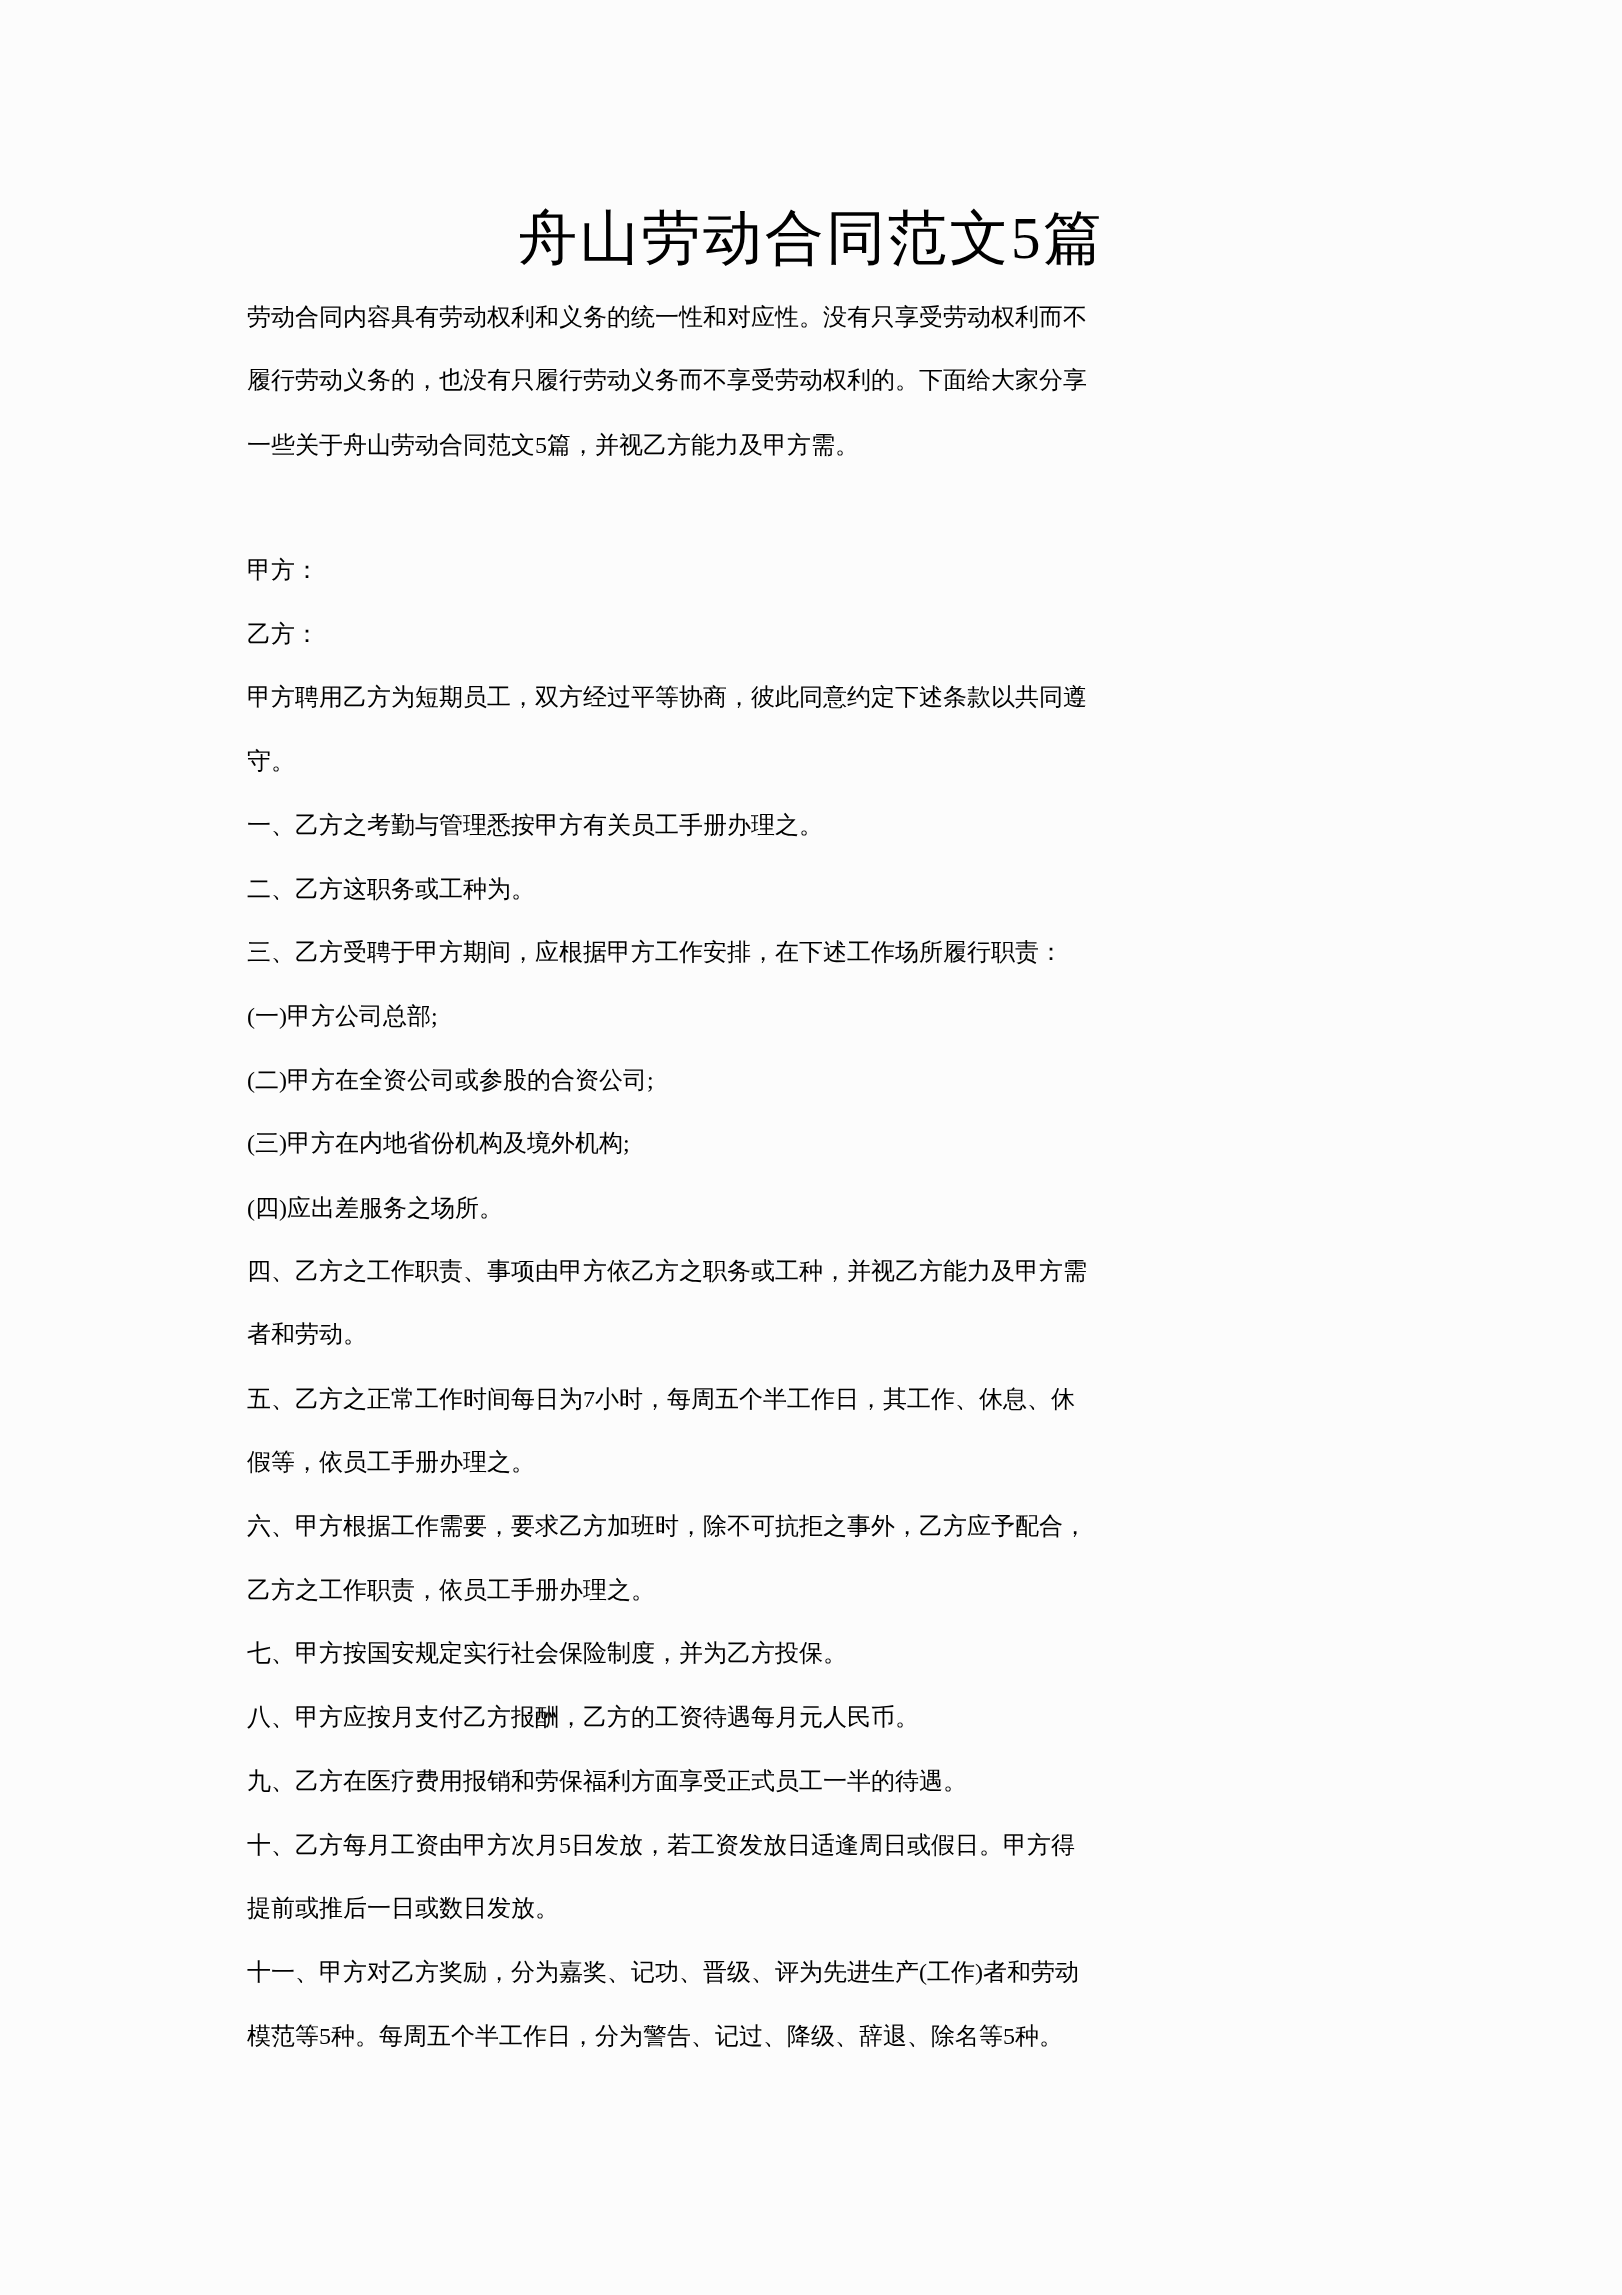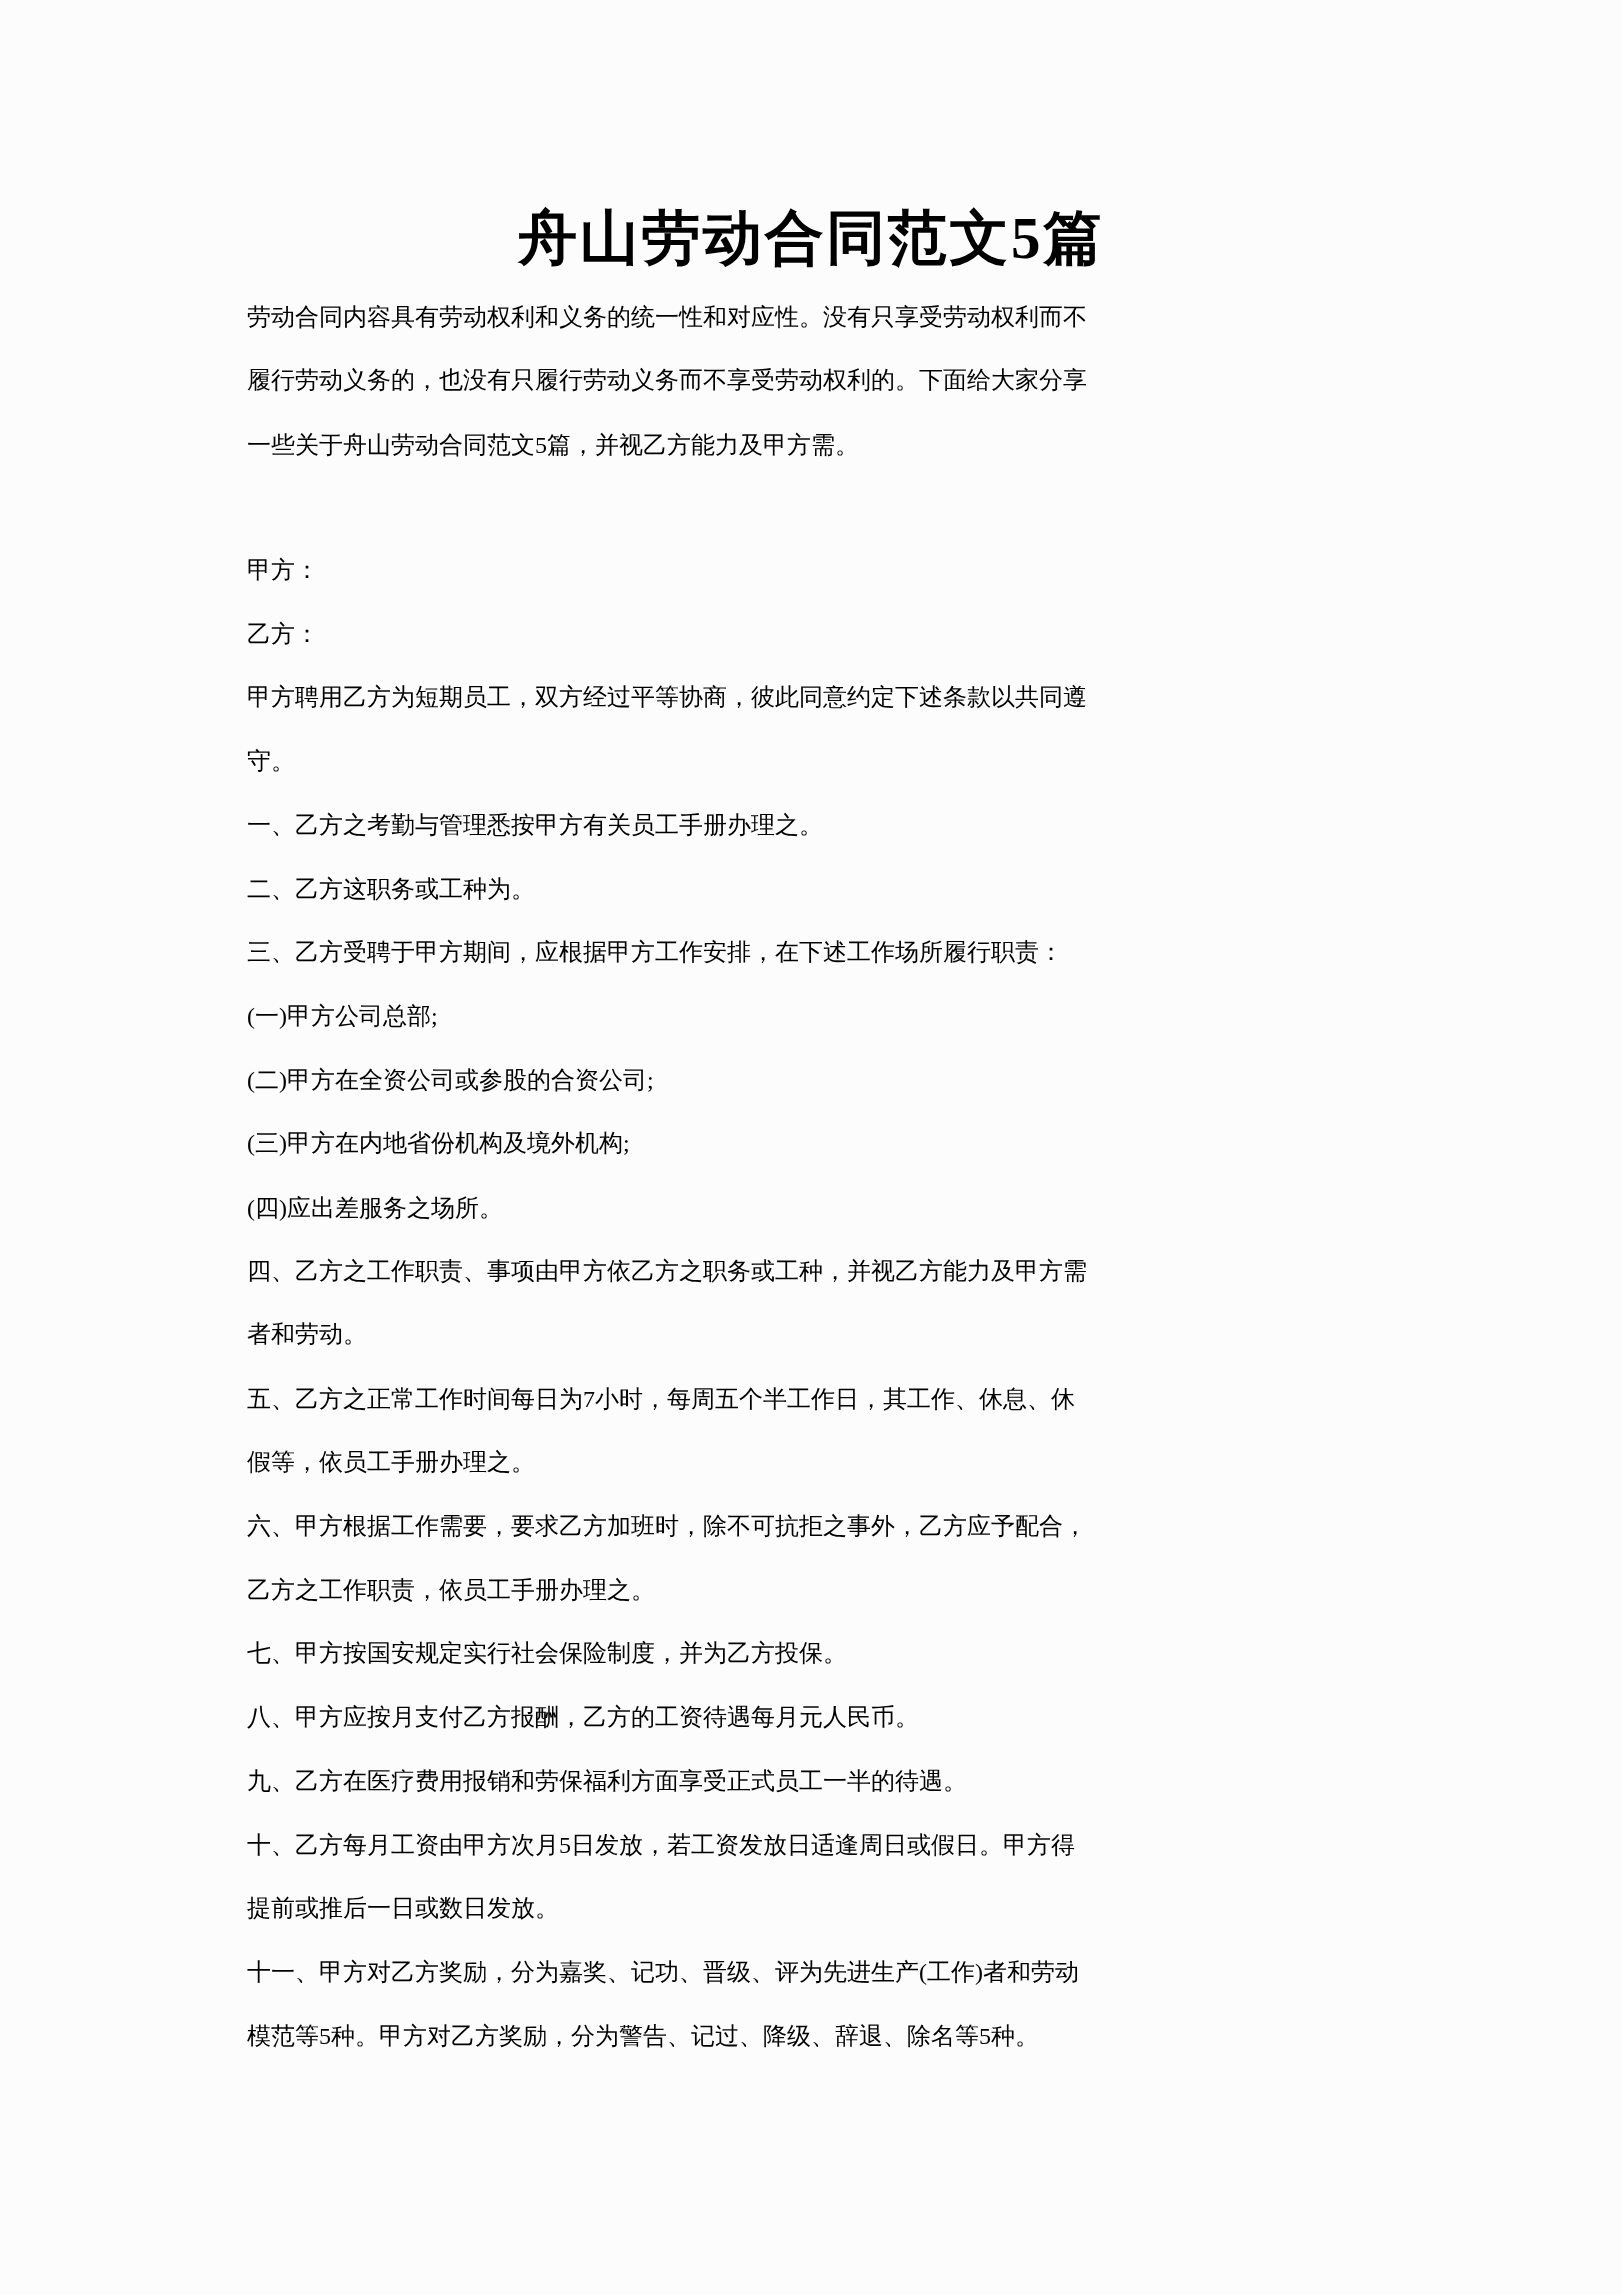--- a/index.html
+++ b/index.html
@@ -25,21 +25,21 @@
     }
     .title {
       position: absolute;
       left: 0;
       width: 1623px;
       top: 196px;
       height: 85px;
       line-height: 85px;
       text-align: center;
       font-size: 59px;
-      font-weight: bold;
+      font-weight: normal;
       letter-spacing: 2.6px;
       margin: 0;
       white-space: nowrap;
     }
     .line {
       position: absolute;
       left: 247px;
       width: 1152px;
       height: 63px;
       line-height: 63px;
@@ -81,17 +81,17 @@
     <p class="line" style="top:1368px">五、乙方之正常工作时间每日为7小时，每周五个半工作日，其工作、休息、休</p>
     <p class="line" style="top:1431px">假等，依员工手册办理之。</p>
     <p class="line" style="top:1495px">六、甲方根据工作需要，要求乙方加班时，除不可抗拒之事外，乙方应予配合，</p>
     <p class="line" style="top:1559px">乙方之工作职责，依员工手册办理之。</p>
     <p class="line" style="top:1622px">七、甲方按国安规定实行社会保险制度，并为乙方投保。</p>
     <p class="line" style="top:1686px">八、甲方应按月支付乙方报酬，乙方的工资待遇每月元人民币。</p>
     <p class="line" style="top:1750px">九、乙方在医疗费用报销和劳保福利方面享受正式员工一半的待遇。</p>
     <p class="line" style="top:1814px">十、乙方每月工资由甲方次月5日发放，若工资发放日适逢周日或假日。甲方得</p>
     <p class="line" style="top:1877px">提前或推后一日或数日发放。</p>
     <p class="line" style="top:1941px">十一、甲方对乙方奖励，分为嘉奖、记功、晋级、评为先进生产(工作)者和劳动</p>
-    <p class="line" style="top:2005px">模范等5种。甲方对乙方奖励，分为警告、记过、降级、辞退、除名等5种。</p>
+    <p class="line" style="top:2005px">模范等5种。每周五个半工作日，分为警告、记过、降级、辞退、除名等5种。</p>
   </div>
 
 </div>
 
 
 </body></html>

